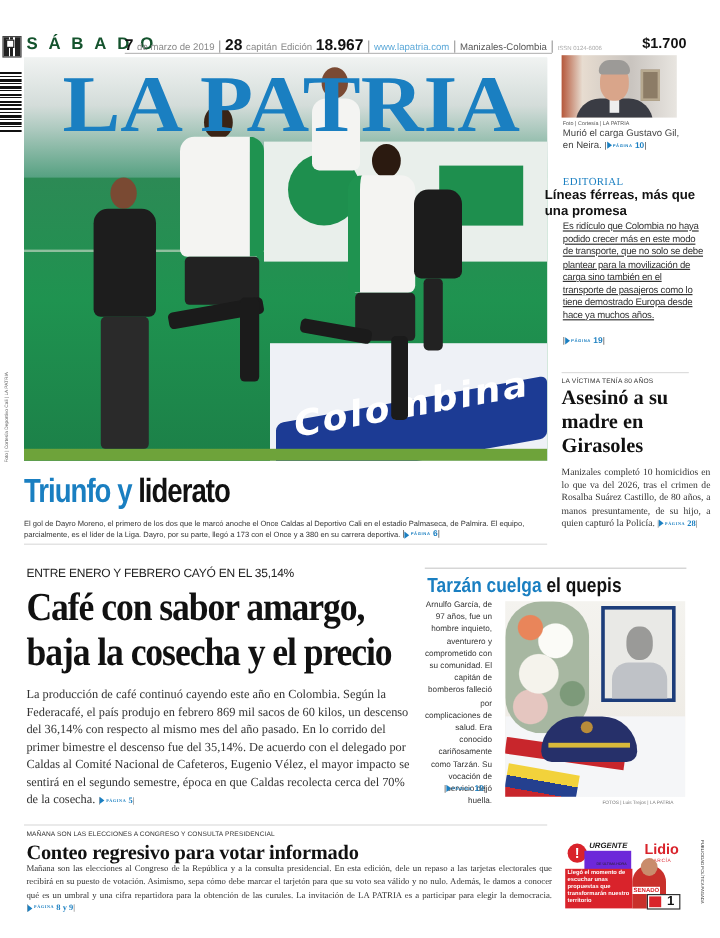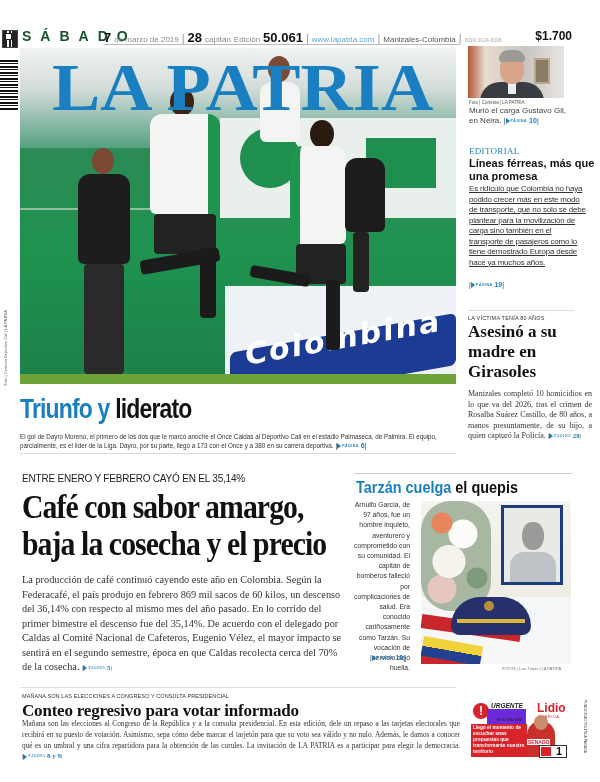--- a/index.html
+++ b/index.html
@@ -55,21 +55,21 @@
   .gil-photo .collar { position: absolute; left: 40px; top: 36px; width: 8px; height: 12px; background: #eee; }
   .gil-photo .frame { position: absolute; left: 66px; top: 12px; width: 16px; height: 26px; background: #8c7c66; border: 2px solid #b7a98f; }
   .small-credit { position: absolute; left: 469px; top: 100px; font-size: 4.5px; color: #555; }
   .gil-caption { position: absolute; left: 469px; top: 106px; width: 104px; font-size: 8px; line-height: 10px; color: #444; }
   .pag { color: #1a7fc1; font-weight: bold; font-size: 7px; white-space: nowrap; }
   .pag .tri { display: inline-block; width: 0; height: 0; border-left: 4px solid #1a7fc1; border-top: 3px solid transparent; border-bottom: 3px solid transparent; margin-right: 1px; vertical-align: middle; }
   .pag .pl { font-size: 3.5px; letter-spacing: 0.5px; vertical-align: middle; }
   .pag .bar { color: #444; font-weight: normal; }
 
   .editorial-kicker { position: absolute; left: 469px; top: 146px; font-family: "Liberation Serif", serif; font-size: 9px; color: #1a7fc1; letter-spacing: .3px; }
-  .editorial-title { position: absolute; left: 469px; top: 157px; width: 130px; font-size: 11px; font-weight: bold; line-height: 13px; color: #111; font-family: "Liberation Sans", sans-serif; }
+  .editorial-title { position: absolute; left: 454px; top: 157px; width: 130px; font-size: 11px; font-weight: bold; line-height: 13px; color: #111; font-family: "Liberation Sans", sans-serif; }
   .editorial-body { position: absolute; left: 469px; top: 184px; width: 118px; font-size: 8px; line-height: 10.5px; color: #333; font-family: "Liberation Sans Narrow", "Liberation Sans", sans-serif; letter-spacing: -.2px; text-decoration: underline; }
   .editorial-pag { position: absolute; left: 469px; top: 281px; }
   .rule-right1 { position: absolute; left: 468px; top: 310px; width: 106px; height: 1px; background: #ddd; }
 
   .asesino-kicker { position: absolute; left: 468px; top: 315px; font-size: 5.5px; color: #333; letter-spacing: .2px; }
   .asesino-title { position: absolute; left: 468px; top: 322px; width: 130px; font-family: "Liberation Serif", serif; font-weight: bold; font-size: 17px; line-height: 20px; color: #111; }
   .asesino-body { position: absolute; left: 468px; top: 389px; width: 124px; font-family: "Liberation Serif", serif; font-size: 8px; line-height: 10.5px; color: #333; text-align: justify; }
 
   
   .triunfo-title { position: absolute; left: 20px; top: 393px; font-size: 28px; font-weight: bold; line-height: 32px; letter-spacing: -1px; font-family: "Liberation Sans", sans-serif; transform: scaleX(.82); transform-origin: left; white-space: nowrap; }
@@ -137,21 +137,21 @@
 
 <div class="qr"></div>
 <div class="day">SÁBADO</div>
 <div class="dateline">
   <span class="big">7</span>
   <span>de marzo de 2019</span>
   <span class="sep">|</span>
   <span class="big">28</span>
   <span>capitán</span>
   <span>Edición</span>
-  <span class="big">50.061</span>
+  <span class="big">18.967</span>
   <span class="sep">|</span>
   <span class="url">www.lapatria.com</span>
   <span class="sep">|</span>
   <span class="city">Manizales-Colombia</span>
   <span class="sep">|</span>
   <span class="issn">ISSN 0124-6006</span>
 </div>
 <div class="price">$1.700</div>
 <div class="rule-top"></div>
 

